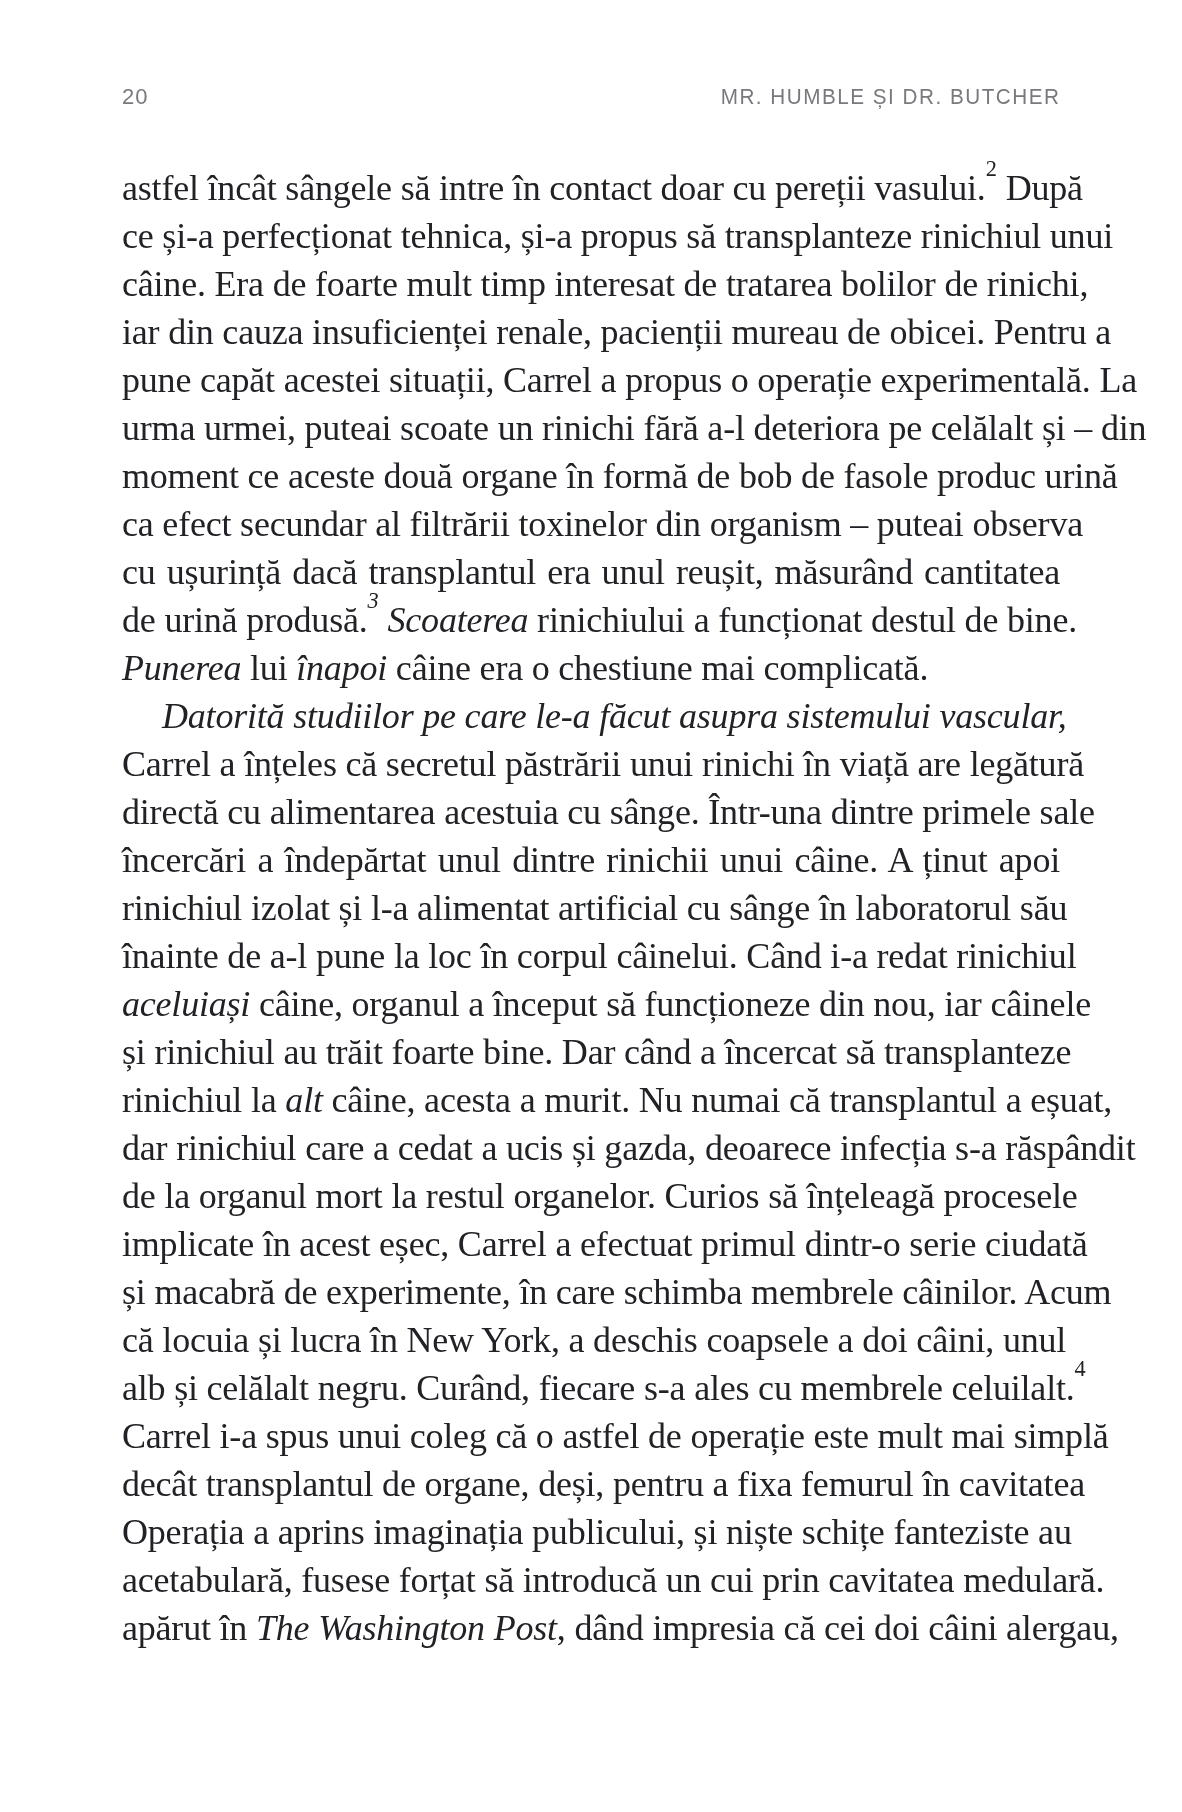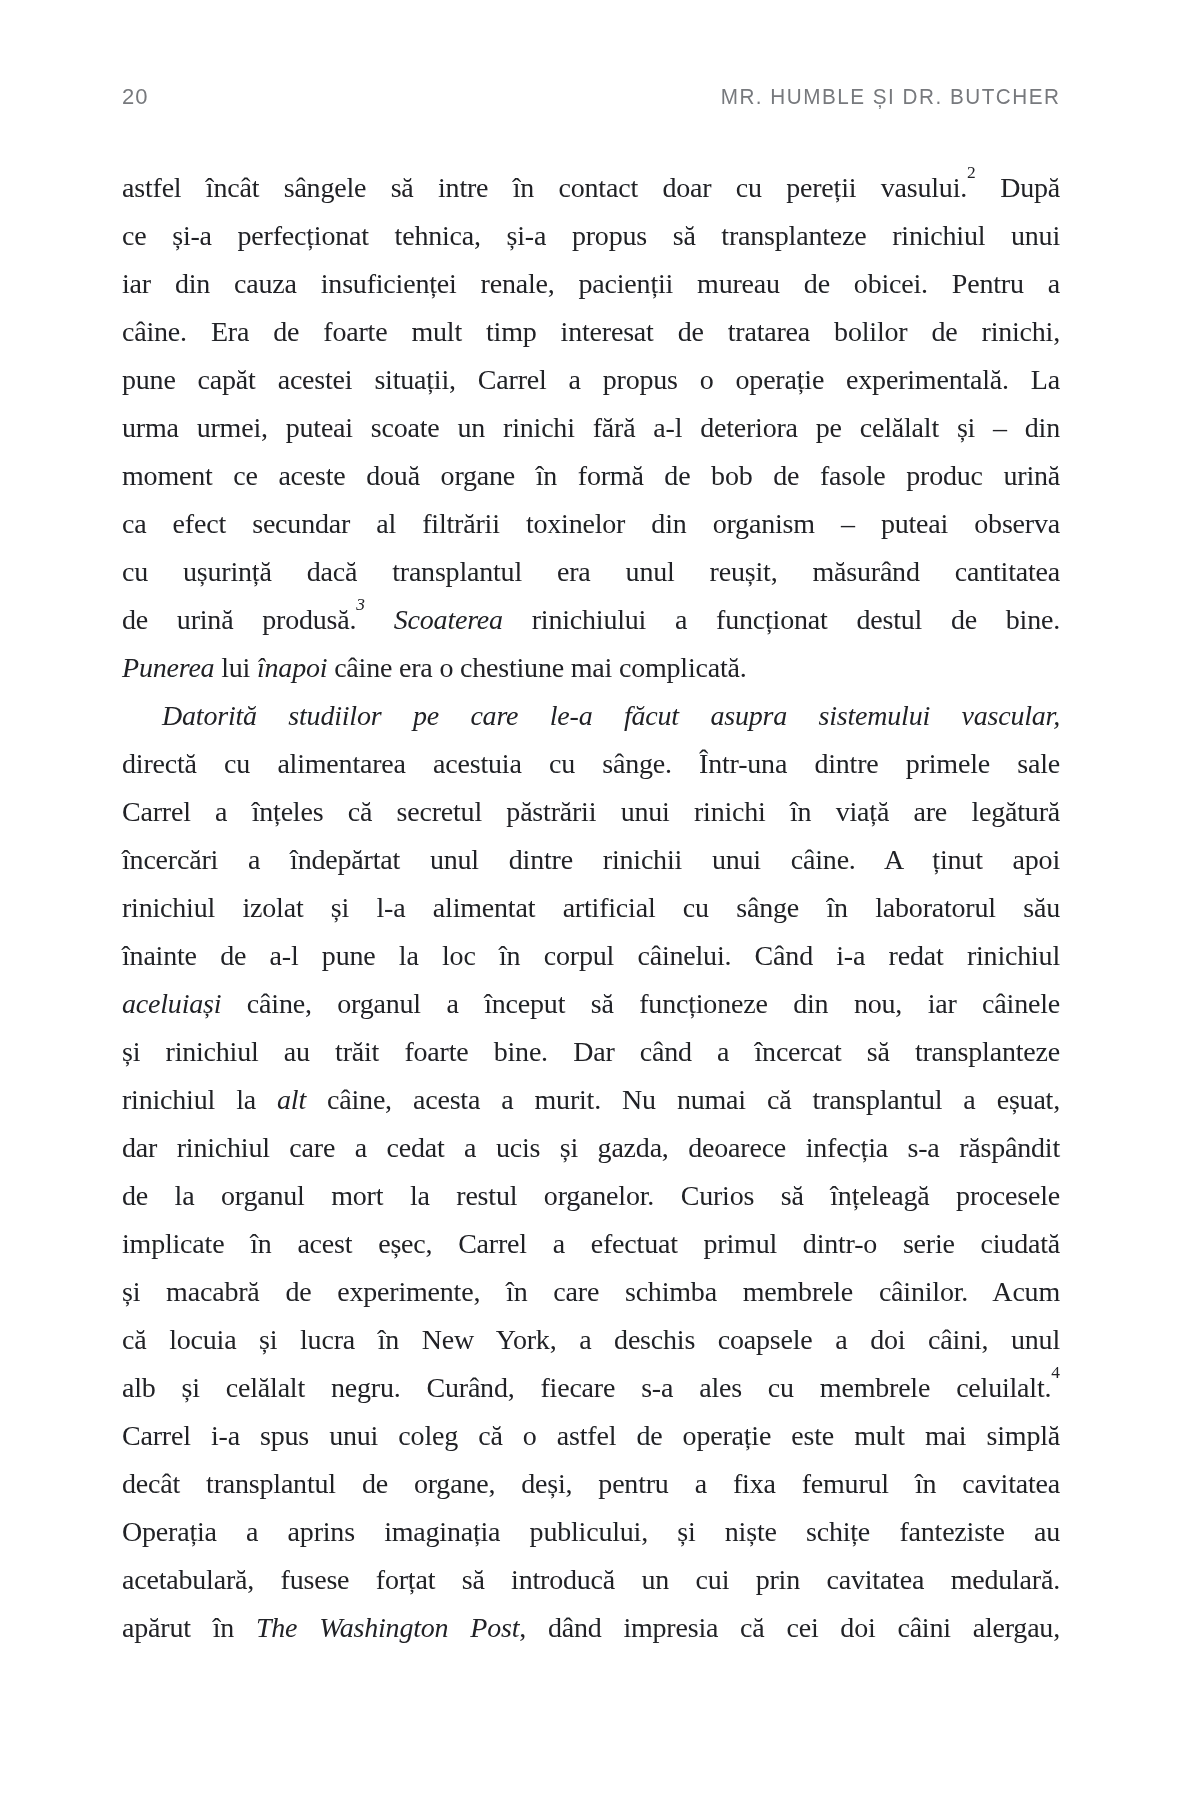--- a/index.html
+++ b/index.html
@@ -34,21 +34,21 @@
   .running-title {
     letter-spacing: 1.6px;
     transform: scaleX(0.94);
     transform-origin: right center;
   }
   .body-text {
     position: absolute;
     top: 164px;
     left: 122px;
     right: 122px;
-    font-size: 28px;
+    font-size: 36px;
     letter-spacing: -0.2px;
     color: #212226;
   }
   .line {
     height: 48px;
     line-height: 48px;
     text-align: justify;
     text-align-last: justify;
     white-space: nowrap;
   }
@@ -78,32 +78,32 @@
 <div class="page">
 
   <div class="running-header">
     <span class="folio">20</span>
     <span class="running-title">MR. HUMBLE ȘI DR. BUTCHER</span>
   </div>
 
   <div class="body-text">
       <div class="line"><span>astfel încât sângele să intre în contact doar cu pereții vasului.</span><sup>2</sup><span> După</span></div>
       <div class="line"><span>ce și-a perfecționat tehnica, și-a propus să transplanteze rinichiul unui</span></div>
+      <div class="line"><span>câine. Era de foarte mult timp interesat de tratarea bolilor de rinichi,</span></div>
       <div class="line"><span>iar din cauza insuficienței renale, pacienții mureau de obicei. Pentru a</span></div>
-      <div class="line"><span>câine. Era de foarte mult timp interesat de tratarea bolilor de rinichi,</span></div>
       <div class="line"><span>pune capăt acestei situații, Carrel a propus o operație experimentală. La</span></div>
       <div class="line"><span>urma urmei, puteai scoate un rinichi fără a-l deteriora pe celălalt și – din</span></div>
       <div class="line"><span>moment ce aceste două organe în formă de bob de fasole produc urină</span></div>
       <div class="line"><span>ca efect secundar al filtrării toxinelor din organism – puteai observa</span></div>
       <div class="line"><span>cu ușurință dacă transplantul era unul reușit, măsurând cantitatea</span></div>
       <div class="line"><span>de urină produsă.</span><sup class="it">3</sup><span> </span><em>Scoaterea</em><span> rinichiului a funcționat destul de bine.</span></div>
       <div class="line last"><em>Punerea</em><span> lui </span><em>înapoi</em><span> câine era o chestiune mai complicată.</span></div>
       <div class="line indent"><span>Datorită studiilor pe care le-a făcut asupra sistemului vascular,</span></div>
+      <div class="line"><span>Carrel a înțeles că secretul păstrării unui rinichi în viață are legătură</span></div>
       <div class="line"><span>directă cu alimentarea acestuia cu sânge. Într-una dintre primele sale</span></div>
-      <div class="line"><span>Carrel a înțeles că secretul păstrării unui rinichi în viață are legătură</span></div>
       <div class="line"><span>încercări a îndepărtat unul dintre rinichii unui câine. A ținut apoi</span></div>
       <div class="line"><span>rinichiul izolat și l-a alimentat artificial cu sânge în laboratorul său</span></div>
       <div class="line"><span>înainte de a-l pune la loc în corpul câinelui. Când i-a redat rinichiul</span></div>
       <div class="line"><em>aceluiași</em><span> câine, organul a început să funcționeze din nou, iar câinele</span></div>
       <div class="line"><span>și rinichiul au trăit foarte bine. Dar când a încercat să transplanteze</span></div>
       <div class="line"><span>rinichiul la </span><em>alt</em><span> câine, acesta a murit. Nu numai că transplantul a eșuat,</span></div>
       <div class="line"><span>dar rinichiul care a cedat a ucis și gazda, deoarece infecția s-a răspândit</span></div>
       <div class="line"><span>de la organul mort la restul organelor. Curios să înțeleagă procesele</span></div>
       <div class="line"><span>implicate în acest eșec, Carrel a efectuat primul dintr-o serie ciudată</span></div>
       <div class="line"><span>și macabră de experimente, în care schimba membrele câinilor. Acum</span></div>

